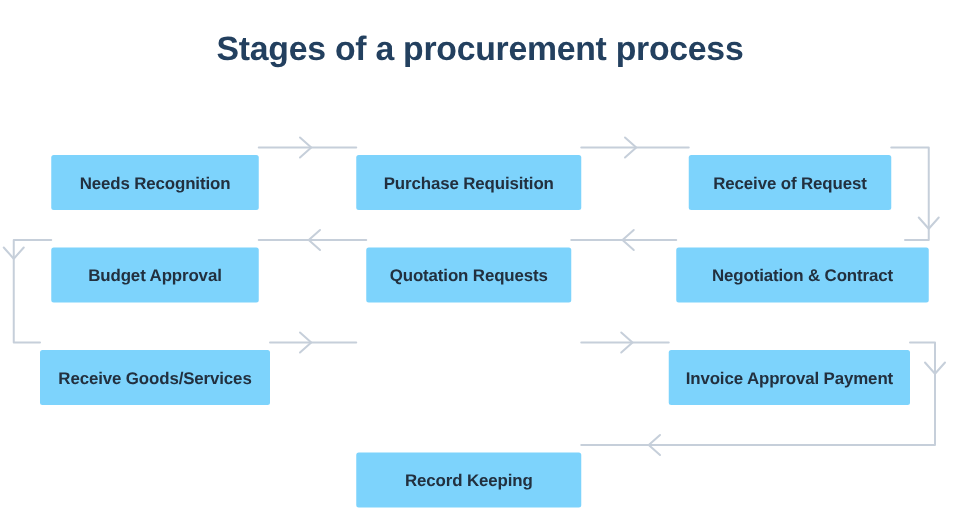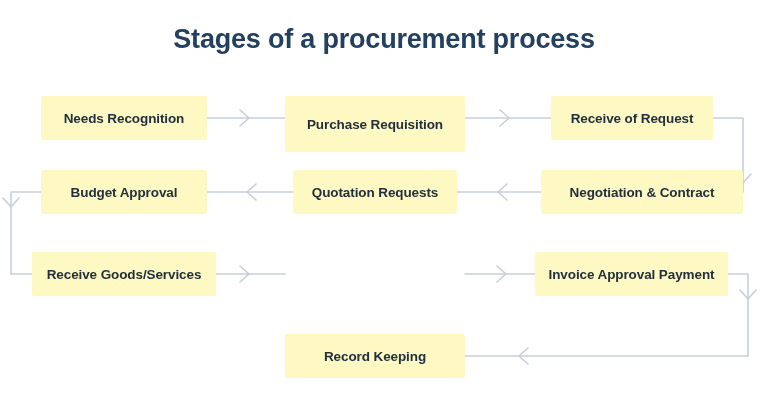--- a/index.html
+++ b/index.html
@@ -31,32 +31,33 @@
   
   #connectors {
     position: absolute;
     left: 0;
     top: 0;
     width: 768px;
     height: 407px;
   }
   .node {
     position: absolute;
-    background: #fef9c3;
+    background: #7dd3fc;
     color: #22303F;
     font-size: 13.5px;
     font-weight: bold;
     letter-spacing: -0.1px;
     display: flex;
     align-items: center;
     justify-content: center;
     text-align: center;
     border-radius: 2px;
     box-sizing: border-box;
     white-space: nowrap;
+    margin-top: 28px;
   }
 </style>
 </head>
 <body>
 
 <div id="canvas">
 
   <div id="title">Stages of a procurement process</div>
 
   <svg id="connectors" viewBox="0 0 768 407" width="768" height="407" xmlns="http://www.w3.org/2000/svg">
@@ -108,21 +109,21 @@
         <path d="M528,348 L519,356 L528,364"></path>
       </g>
 
     </g>
   </svg>
 
   <div class="node" style="left:41px; top:96px; width:166px; height:44px;">
     <span>Needs Recognition</span>
   </div>
 
-  <div class="node" style="left:285px; top:96px; width:180px; height:56px;">
+  <div class="node" style="left:285px; top:96px; width:180px; height:44px;">
     <span>Purchase Requisition</span>
   </div>
 
   <div class="node" style="left:551px; top:96px; width:162px; height:44px;">
     <span>Receive of Request</span>
   </div>
 
   <div class="node" style="left:41px; top:170px; width:166px; height:44px;">
     <span>Budget Approval</span>
   </div>

